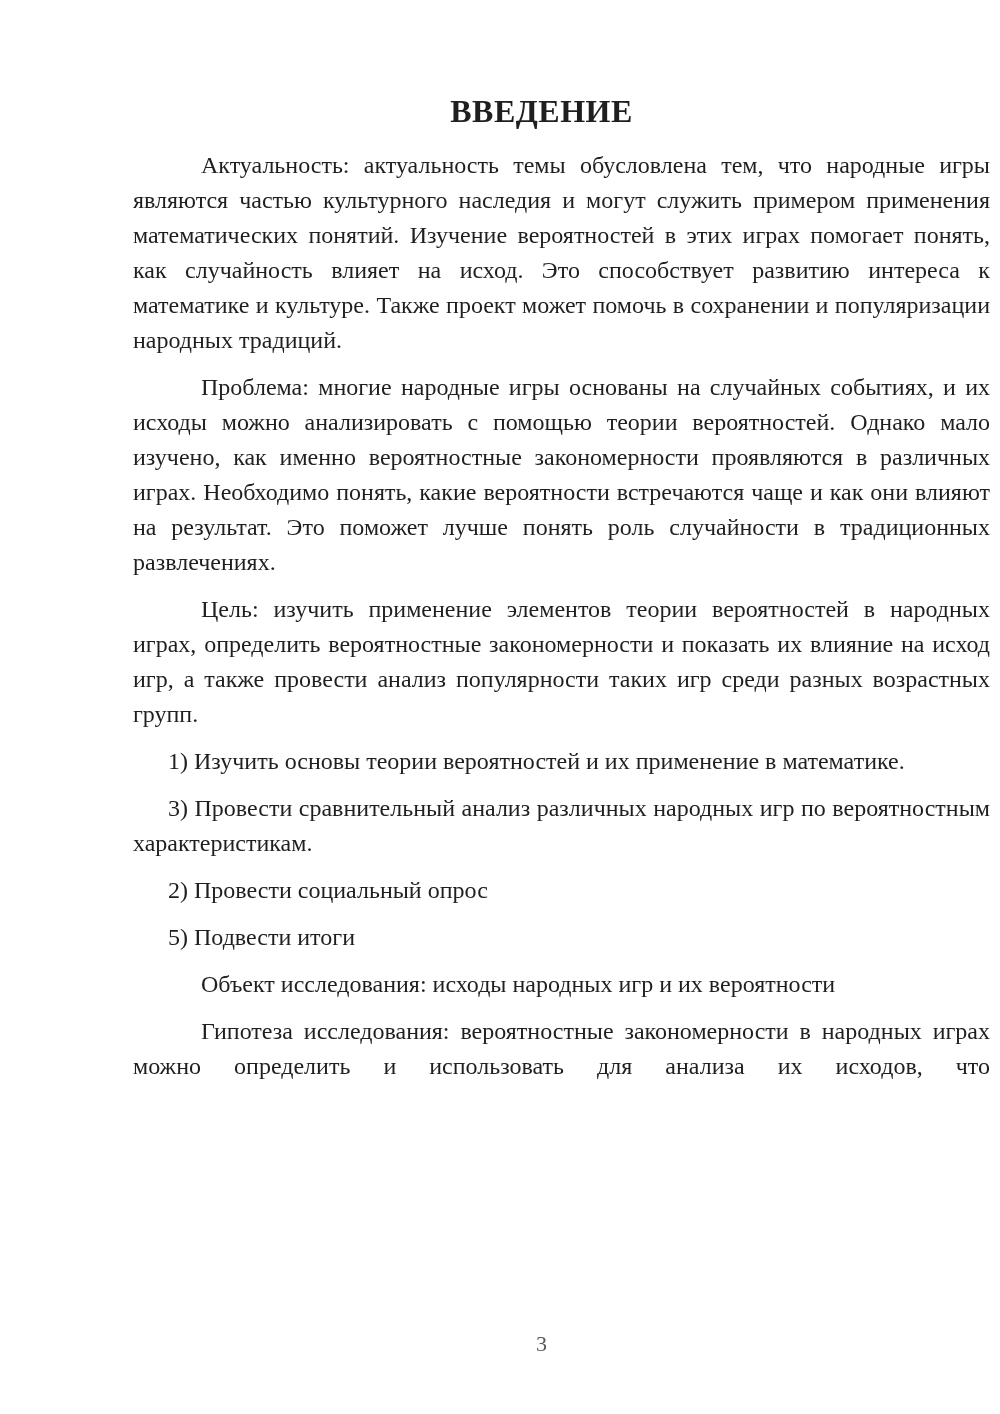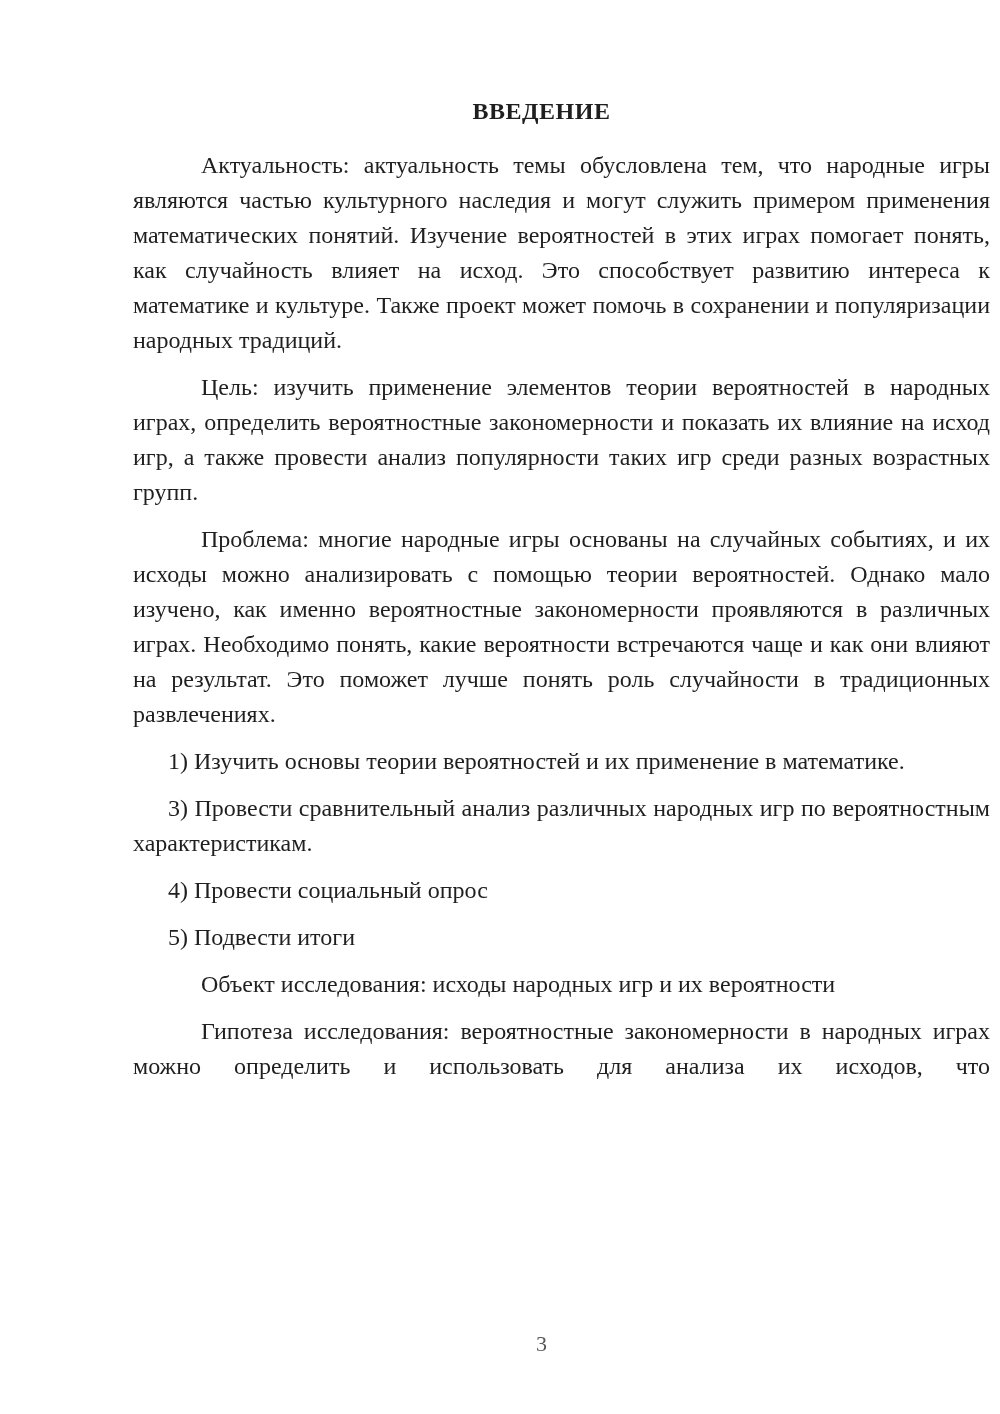--- a/index.html
+++ b/index.html
@@ -14,21 +14,21 @@
     background: var(--page-bg, #ffffff);
     font-family: "Liberation Serif", "DejaVu Serif", serif;
     color: var(--text-color, #1f1f1f);
     overflow: hidden;
   }
   .doc-title {
     margin: 0 0 0 133px;
     padding-top: 95px;
     width: 817px;
     text-align: center;
-    font-size: 24px;
+    font-size: 32px;
     line-height: 32px;
     font-weight: bold;
     letter-spacing: 0.5px;
     color: var(--text-color, #1f1f1f);
   }
   .doc-body {
     margin: 21px 0 14px 133px;
     width: 857px;
     font-size: 24px;
     line-height: 35px;
@@ -57,24 +57,24 @@
   }
 </style>
 </head>
 <body>
 
 <div class="page">
   <h1 class="doc-title">ВВЕДЕНИЕ</h1>
 
   <div class="doc-body">
       <p class="para">Актуальность: актуальность темы обусловлена тем, что народные игры являются частью культурного наследия и могут служить примером применения математических понятий. Изучение вероятностей в этих играх помогает понять, как случайность влияет на исход. Это способствует развитию интереса к математике и культуре. Также проект может помочь в сохранении и популяризации народных традиций.</p>
+      <p class="para">Проблема: многие народные игры основаны на случайных событиях, и их исходы можно анализировать с помощью теории вероятностей. Однако мало изучено, как именно вероятностные закономерности проявляются в различных играх. Необходимо понять, какие вероятности встречаются чаще и как они влияют на результат. Это поможет лучше понять роль случайности в традиционных развлечениях.</p>
       <p class="para">Цель: изучить применение элементов теории вероятностей в народных играх, определить вероятностные закономерности и показать их влияние на исход игр, а также провести анализ популярности таких игр среди разных возрастных групп.</p>
-      <p class="para">Проблема: многие народные игры основаны на случайных событиях, и их исходы можно анализировать с помощью теории вероятностей. Однако мало изучено, как именно вероятностные закономерности проявляются в различных играх. Необходимо понять, какие вероятности встречаются чаще и как они влияют на результат. Это поможет лучше понять роль случайности в традиционных развлечениях.</p>
       <p class="item">1) Изучить основы теории вероятностей и их применение в математике.</p>
       <p class="item">3) Провести сравнительный анализ различных народных игр по вероятностным характеристикам.</p>
-      <p class="item">4) Провести социальный опрос</p>
+      <p class="item">2) Провести социальный опрос</p>
       <p class="item">5) Подвести итоги</p>
       <p class="para">Объект исследования: исходы народных игр и их вероятности</p>
       <p class="para cont">Гипотеза исследования: вероятностные закономерности в народных играх можно определить и использовать для анализа их исходов, что</p>
     </div>
 
   <div class="page-number">3</div>
 </div>
 
 </body></html>

